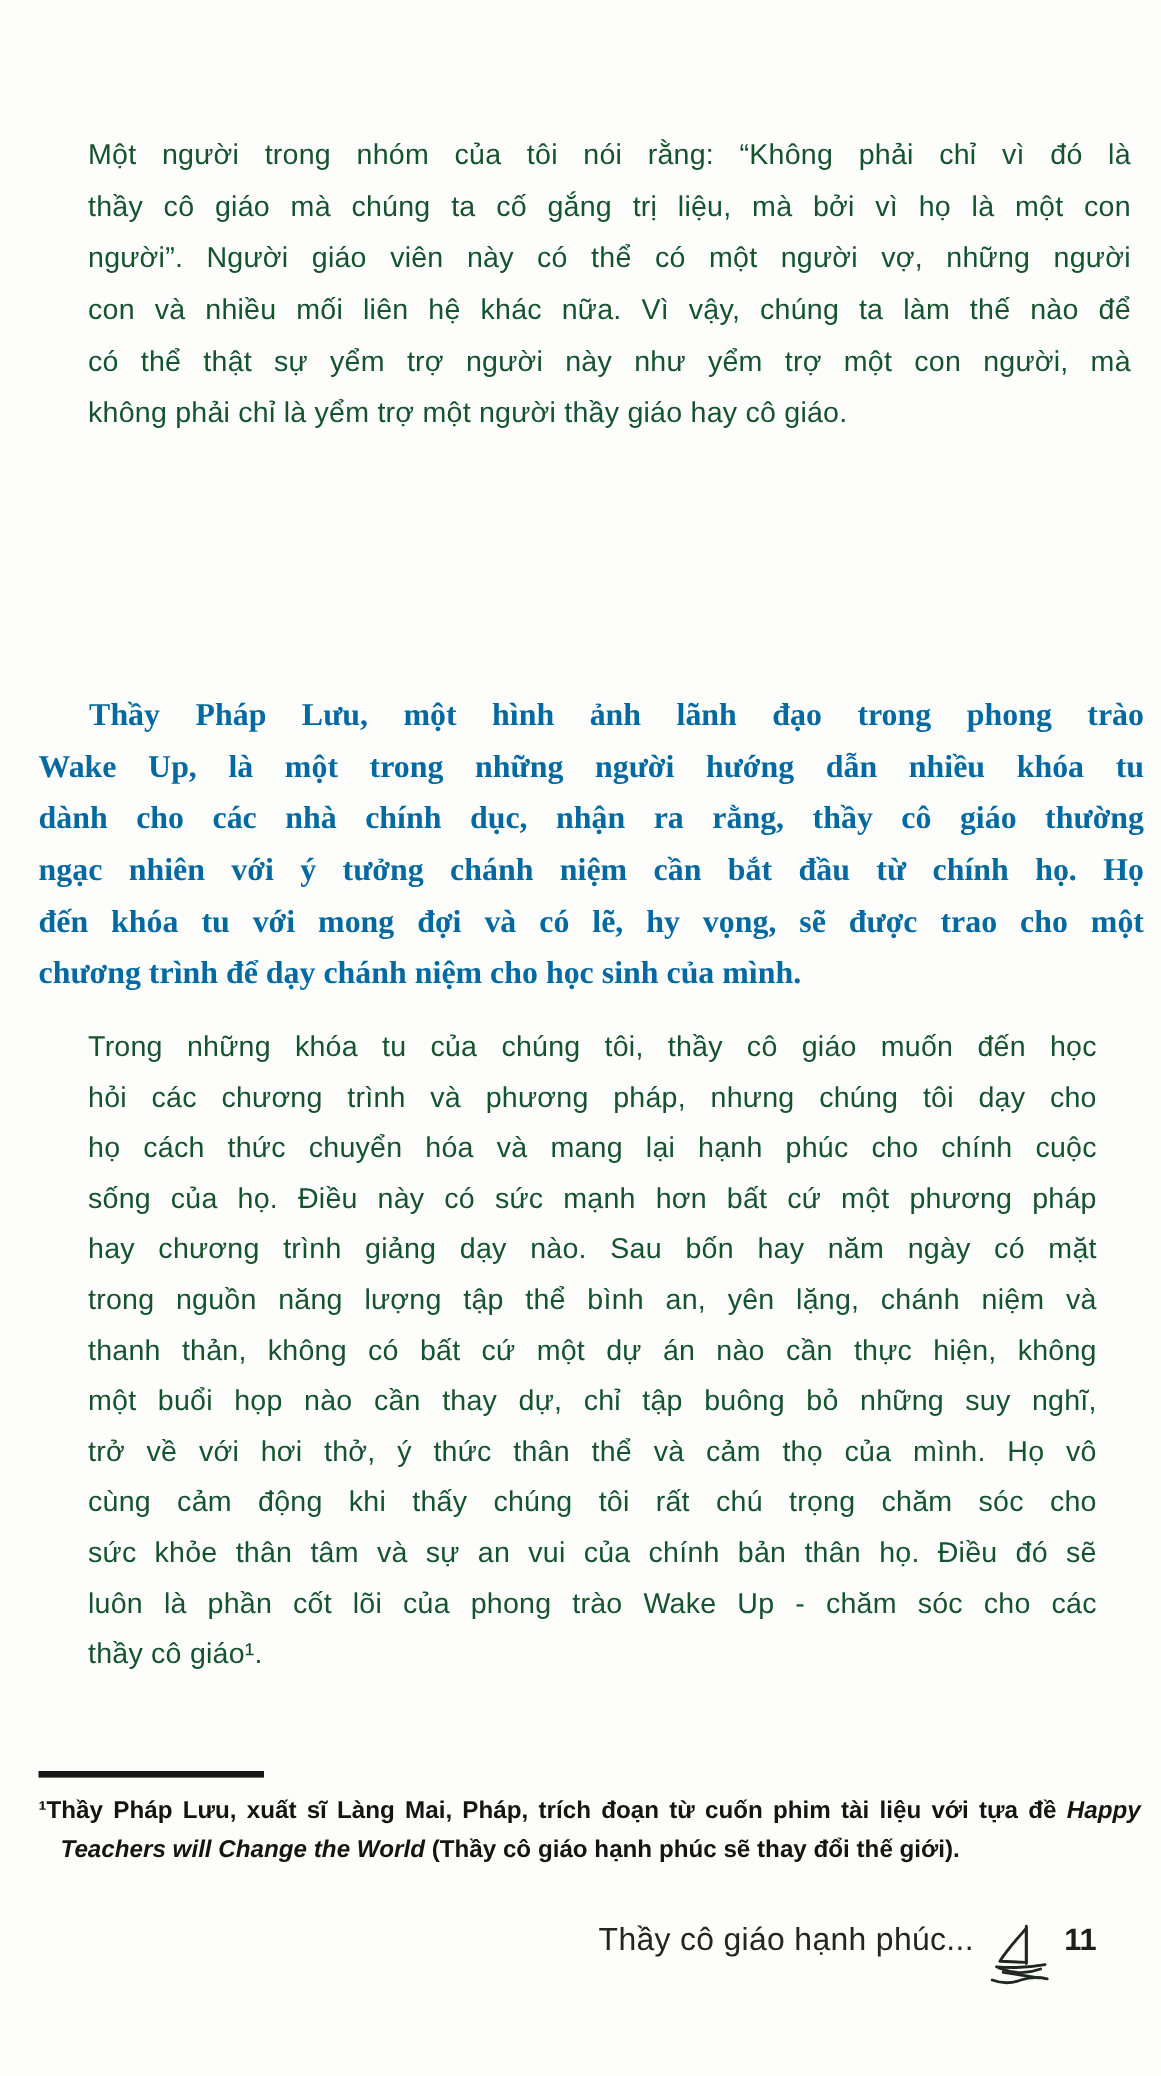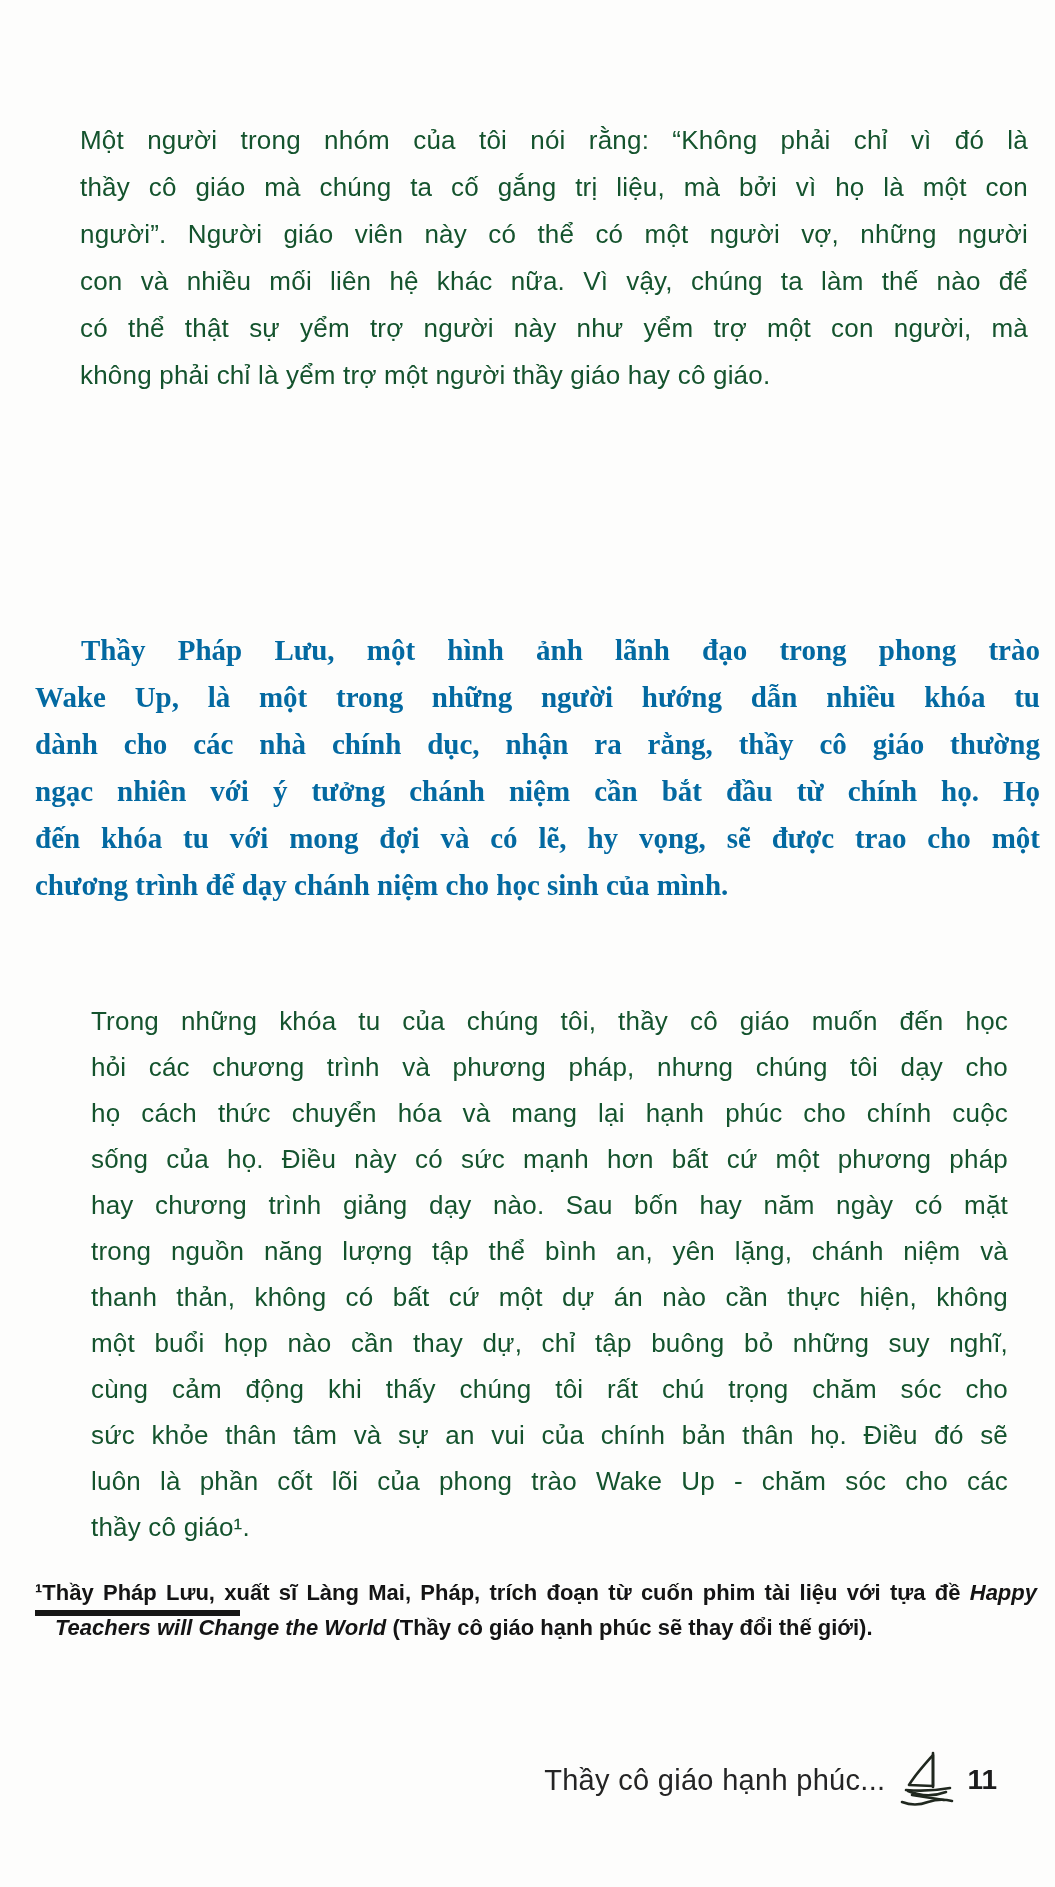--- a/index.html
+++ b/index.html
@@ -24,47 +24,47 @@
   .jline.last{text-align-last:left;}
 
   
   .q1,.q2{
     font-family:"Liberation Sans","DejaVu Sans",sans-serif;
     font-size:26px;
     color:#14532d;
     letter-spacing:.2px;
   }
   .q1{left:80px;top:117px;width:948px;line-height:47px;}
-  .q2{left:80px;top:998px;width:917px;line-height:46px;margin-left:11px;}
+  .q2{left:80px;top:928px;width:917px;line-height:46px;}
 
   
   .serif{
     font-family:"Liberation Serif","DejaVu Serif",serif;
     font-size:29px;
     color:#161616;
   }
   .b1{left:35px;top:455px;width:1005px;line-height:50px;}
   .b2{left:35px;top:627px;width:1005px;line-height:47px;font-weight:600;color:#0369a1;}
   .b2 .jline:first-child{text-indent:46px;}
 
   
   .fnrule{
     position:absolute;left:35px;top:1610px;
     width:205px;height:6px;background:#161616;
   }
   .footnote{
-    position:absolute;left:35px;top:1575px;width:1002px;
+    position:absolute;left:35px;top:1628px;width:1002px;
     font-family:"Liberation Sans","DejaVu Sans",sans-serif;
     font-size:22px;line-height:35px;font-weight:700;color:#141414;
   }
 
   
   .footer{
     position:absolute;right:58px;top:1748px;height:64px;
-    display:flex;align-items:center;gap:13px;
+    display:flex;align-items:flex-start;gap:13px;
   }
   .runtitle{
     font-size:29px;color:#242424;letter-spacing:.3px;
     font-family:"Liberation Sans","DejaVu Sans",sans-serif;
   }
   .pagenum{
     font-size:28px;font-weight:600;color:#1d1d1d;
     font-family:"Liberation Sans","DejaVu Sans",sans-serif;
   }
   .boat{display:block;}
@@ -95,20 +95,21 @@
 
   <div class="para quote q2">
       <div class="jline">Trong những khóa tu của chúng tôi, thầy cô giáo muốn đến học</div>
       <div class="jline">hỏi các chương trình và phương pháp, nhưng chúng tôi dạy cho</div>
       <div class="jline">họ cách thức chuyển hóa và mang lại hạnh phúc cho chính cuộc</div>
       <div class="jline">sống của họ. Điều này có sức mạnh hơn bất cứ một phương pháp</div>
       <div class="jline">hay chương trình giảng dạy nào. Sau bốn hay năm ngày có mặt</div>
       <div class="jline">trong nguồn năng lượng tập thể bình an, yên lặng, chánh niệm và</div>
       <div class="jline">thanh thản, không có bất cứ một dự án nào cần thực hiện, không</div>
       <div class="jline">một buổi họp nào cần thay dự, chỉ tập buông bỏ những suy nghĩ,</div>
+      <div class="jline">trở về với hơi thở, ý thức thân thể và cảm thọ của mình. Họ vô</div>
       <div class="jline">cùng cảm động khi thấy chúng tôi rất chú trọng chăm sóc cho</div>
       <div class="jline">sức khỏe thân tâm và sự an vui của chính bản thân họ. Điều đó sẽ</div>
       <div class="jline">luôn là phần cốt lõi của phong trào Wake Up - chăm sóc cho các</div>
       <div class="jline last">thầy cô giáo¹.</div>
     </div>
 
   <div class="fnrule"></div>
 
   <div class="footnote">
       <div class="jline"><span>¹Thầy Pháp Lưu, xuất sĩ Làng Mai, Pháp, trích đoạn từ cuốn phim tài liệu với tựa đề </span><span style="font-style: italic;">Happy</span></div>

